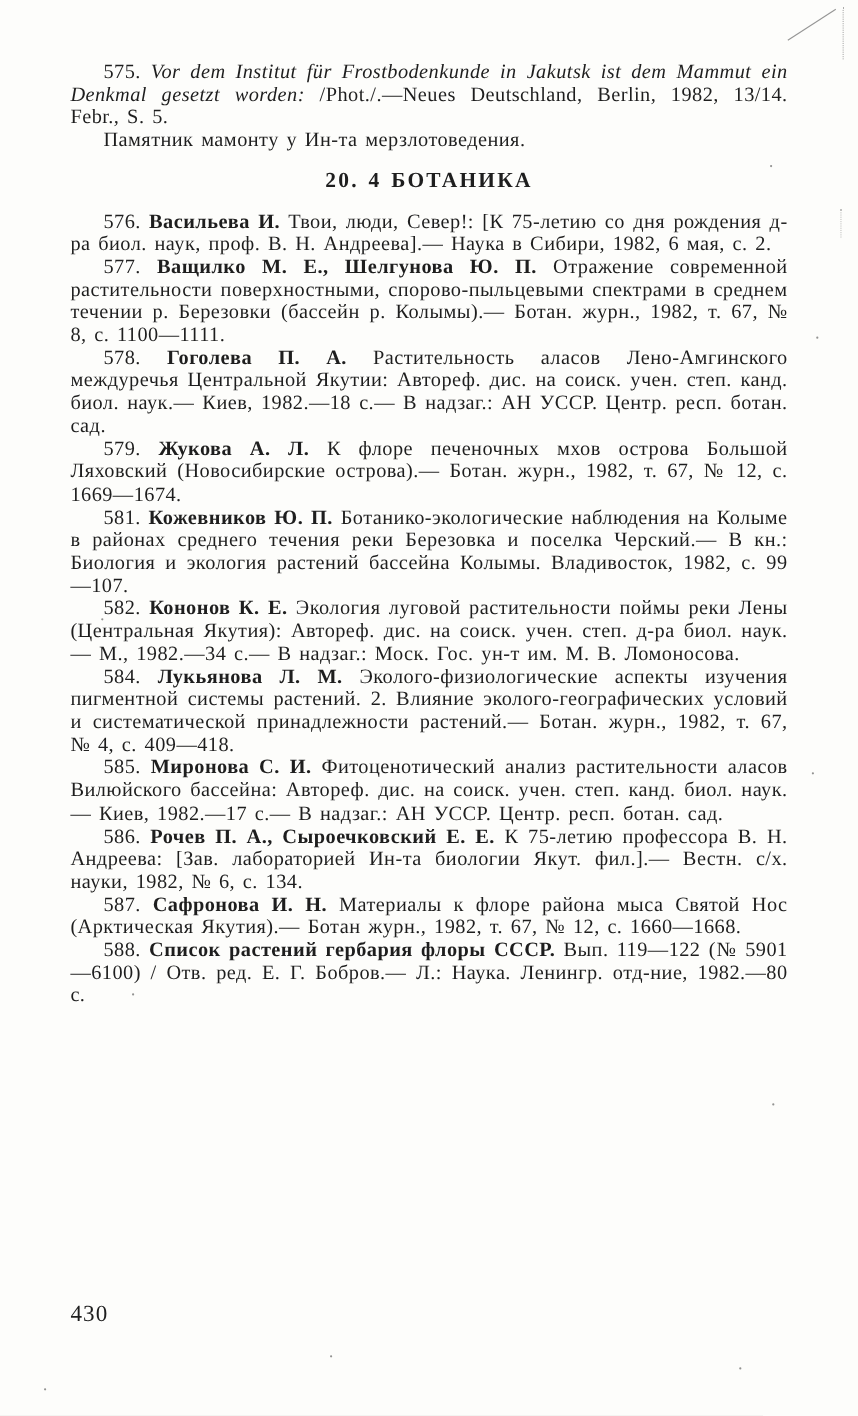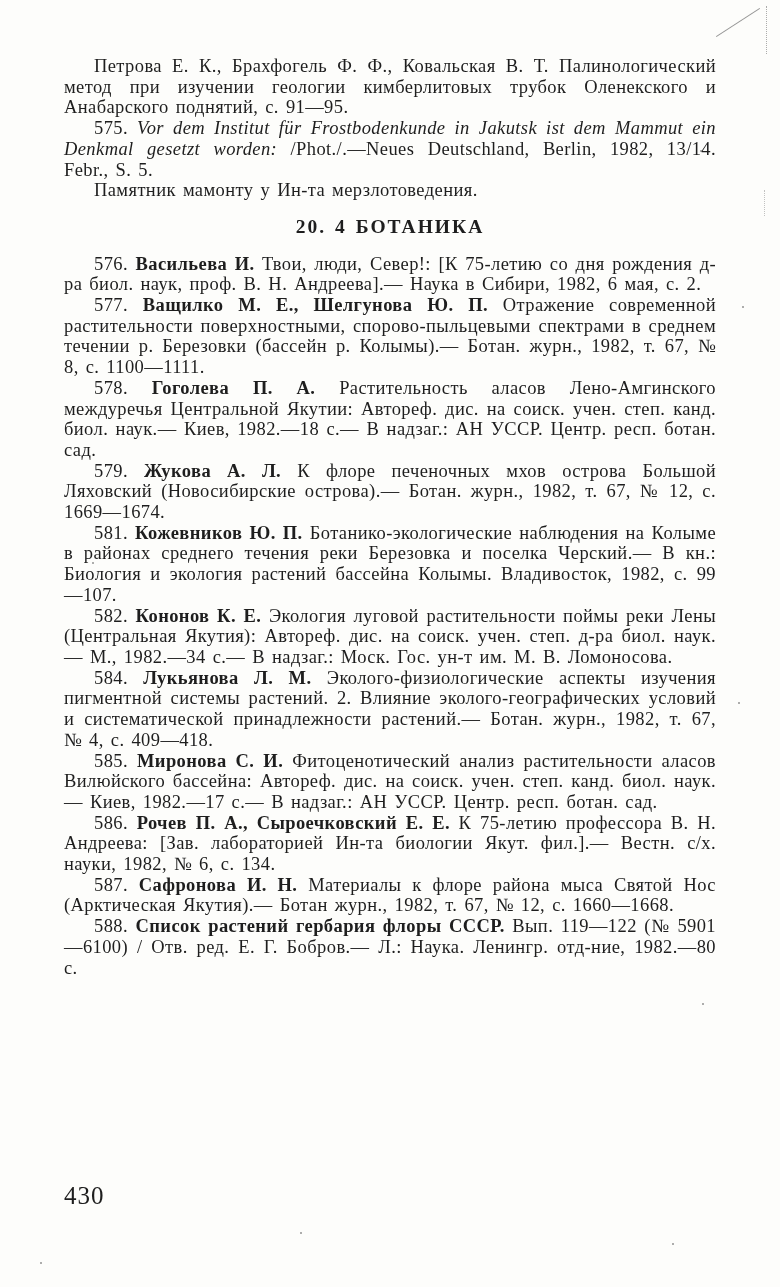--- a/index.html
+++ b/index.html
@@ -35,21 +35,21 @@
     text-align: center;
     text-indent: 0;
     font-size: 19.5px;
     font-weight: bold;
     letter-spacing: 2px;
   }
   .pagenum {
     position: absolute;
     left: 64px;
     top: 1182px;
-    font-size: 25px;
+    font-size: 21px;
     letter-spacing: 1px;
   }
   
   .speck {
     position: absolute;
     background: #3a3a3a;
     border-radius: 50%;
     width: 2px; height: 2px;
     opacity: 0.55;
   }
@@ -91,21 +91,20 @@
   <div class="speck" style="left:683px; top:472px;"></div>
   <div class="speck" style="left:738px; top:702px;"></div>
   <div class="speck" style="left:120px; top:903px;"></div>
   <div class="speck" style="left:702px; top:1003px;"></div>
   <div class="speck" style="left:300px; top:1232px;"></div>
   <div class="speck" style="left:672px; top:1243px;"></div>
   <div class="speck" style="left:40px;  top:1262px;"></div>
 
   <div class="text-col">
 
-    <p class="para"><span>Петрова Е. К., Брахфогель Ф. Ф., Ковальская В. Т. Палинологический метод при изучении геологии кимберлитовых трубок Оленекского и Анабарского поднятий, с. 91—95.</span></p>
 
     <p class="para"><span class="num">575.</span> <i>Vor dem Institut für Frostbodenkunde in Jakutsk ist dem Mammut ein Denkmal gesetzt worden:</i> <span>/Phot./.—Neues Deutschland, Berlin, 1982, 13/14. Febr., S. 5.</span></p>
 
     <p class="para"><span>Памятник мамонту у Ин-та мерзлотоведения.</span></p>
 
     <h2 class="section-header">20. 4 БОТАНИКА</h2>
 
     <p class="para"><span class="num">576.</span> <span class="lead">Васильева И.</span> <span>Твои, люди, Север!: [К 75-летию со дня рождения д-ра биол. наук, проф. В. Н. Андреева].— Наука в Сибири, 1982, 6 мая, с. 2.</span></p>
 
     <p class="para"><span class="num">577.</span> <span class="lead">Ващилко М. Е., Шелгунова Ю. П.</span> <span>Отражение современной растительности поверхностными, спорово-пыльцевыми спектрами в среднем течении р. Березовки (бассейн р. Колымы).— Ботан. журн., 1982, т. 67, № 8, с. 1100—1111.</span></p>

